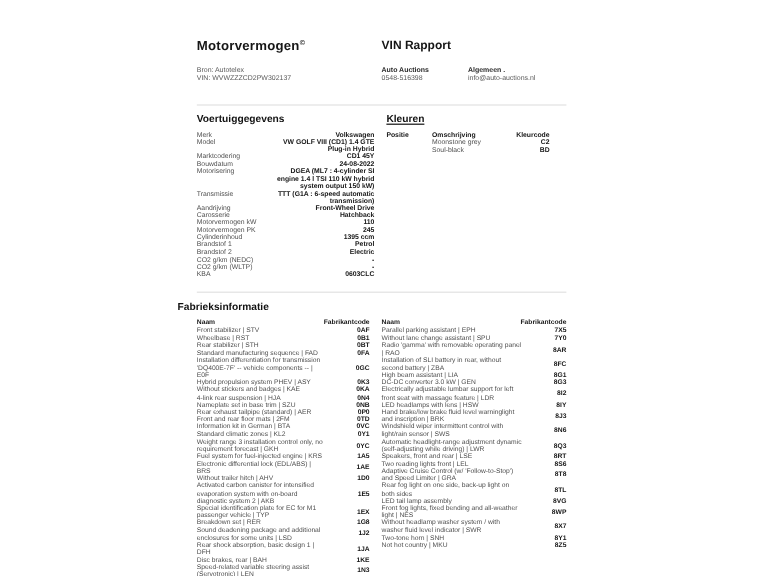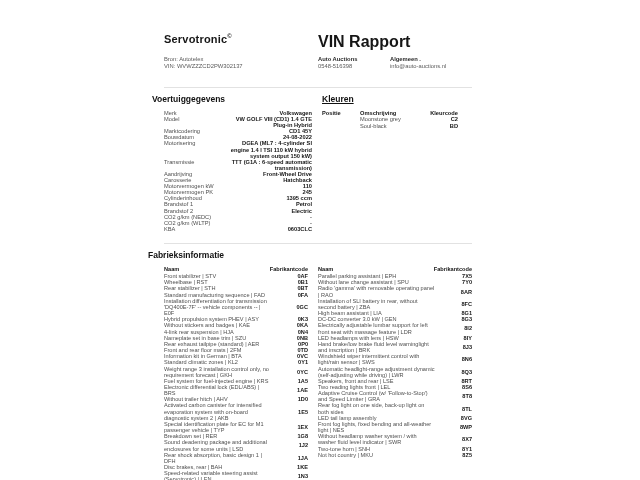--- a/index.html
+++ b/index.html
@@ -4,21 +4,21 @@
 <style>
   html,body{margin:0;padding:0;}
   body{
     width:640px;height:480px;background:#ffffff;position:relative;
     font-family:"Liberation Sans", sans-serif;color:#3d3d3d;
     -webkit-font-smoothing:antialiased;
   }
   .abs{position:absolute;}
   .brand{font-size:11px;font-weight:bold;color:#161616;letter-spacing:.2px;}
   .brand sup{font-size:6px;}
-  .report-title{font-size:16px;font-weight:bold;color:#161616;}
+  .report-title{font-size:10px;font-weight:bold;color:#161616;}
   .meta{font-size:5.8px;line-height:7.4px;color:#5a5a5a;}
   .contact-name{font-size:5.8px;font-weight:bold;color:#2b2b2b;line-height:7.4px;}
   .contact-detail{font-size:5.8px;color:#5a5a5a;line-height:7.4px;}
   .divider{border-top:1px solid #e2e2e2;height:0;}
   .section-heading{font-size:8.5px;font-weight:bold;color:#111111;}
   
   .spec-rows{width:148px;}
   .spec-row{display:flex;font-size:5.7px;line-height:6.1px;}
   .spec-label{flex:0 0 62px;color:#4f4f4f;}
   .spec-value{flex:1;text-align:right;font-weight:bold;color:#161616;}
@@ -38,42 +38,42 @@
   .fab-header .fh-code{flex:0 0 44px;text-align:right;}
   .fab-row{display:flex;align-items:center;}
   .fab-name{flex:1;color:#4f4f4f;padding-right:6px;}
   .fab-code{flex:0 0 30px;text-align:right;font-weight:bold;color:#161616;white-space:nowrap;}
 </style>
 </head>
 <body>
 
 <div>
 
-  <div class="abs brand" style="left:164px;top:33px;"><span>Servotronic</span><sup>©</sup></div>
+  <div class="abs brand" style="left:164px;top:33px;"><span>Motorvermogen</span><sup>©</sup></div>
 
   <div class="abs report-title" style="left:318px;top:33px;">VIN Rapport</div>
 
   <div class="abs meta" style="left:164px;top:56px;">
     <div>Bron: Autotelex</div>
     <div>VIN: WVWZZZCD2PW302137</div>
   </div>
 
   <div class="abs" style="left:318px;top:56px;">
     <div class="contact-name">Auto Auctions</div>
     <div class="contact-detail">0548-516398</div>
   </div>
 
   <div class="abs" style="left:390px;top:56px;">
     <div class="contact-name">Algemeen .</div>
     <div class="contact-detail">info@auto-auctions.nl</div>
   </div>
 
   <div class="abs divider" style="left:164px;top:87px;width:308px;"></div>
 
-  <div class="abs section-heading" style="left:152px;top:94px;">Voertuiggegevens</div>
+  <div class="abs section-heading" style="left:164px;top:94px;">Voertuiggegevens</div>
 
   <div class="abs spec-rows" style="left:164px;top:110px;">
 
       <div class="spec-row">
         <div class="spec-label">Merk</div>
         <div class="spec-value">Volkswagen</div>
       </div>
 
       <div class="spec-row">
         <div class="spec-label">Model</div>

